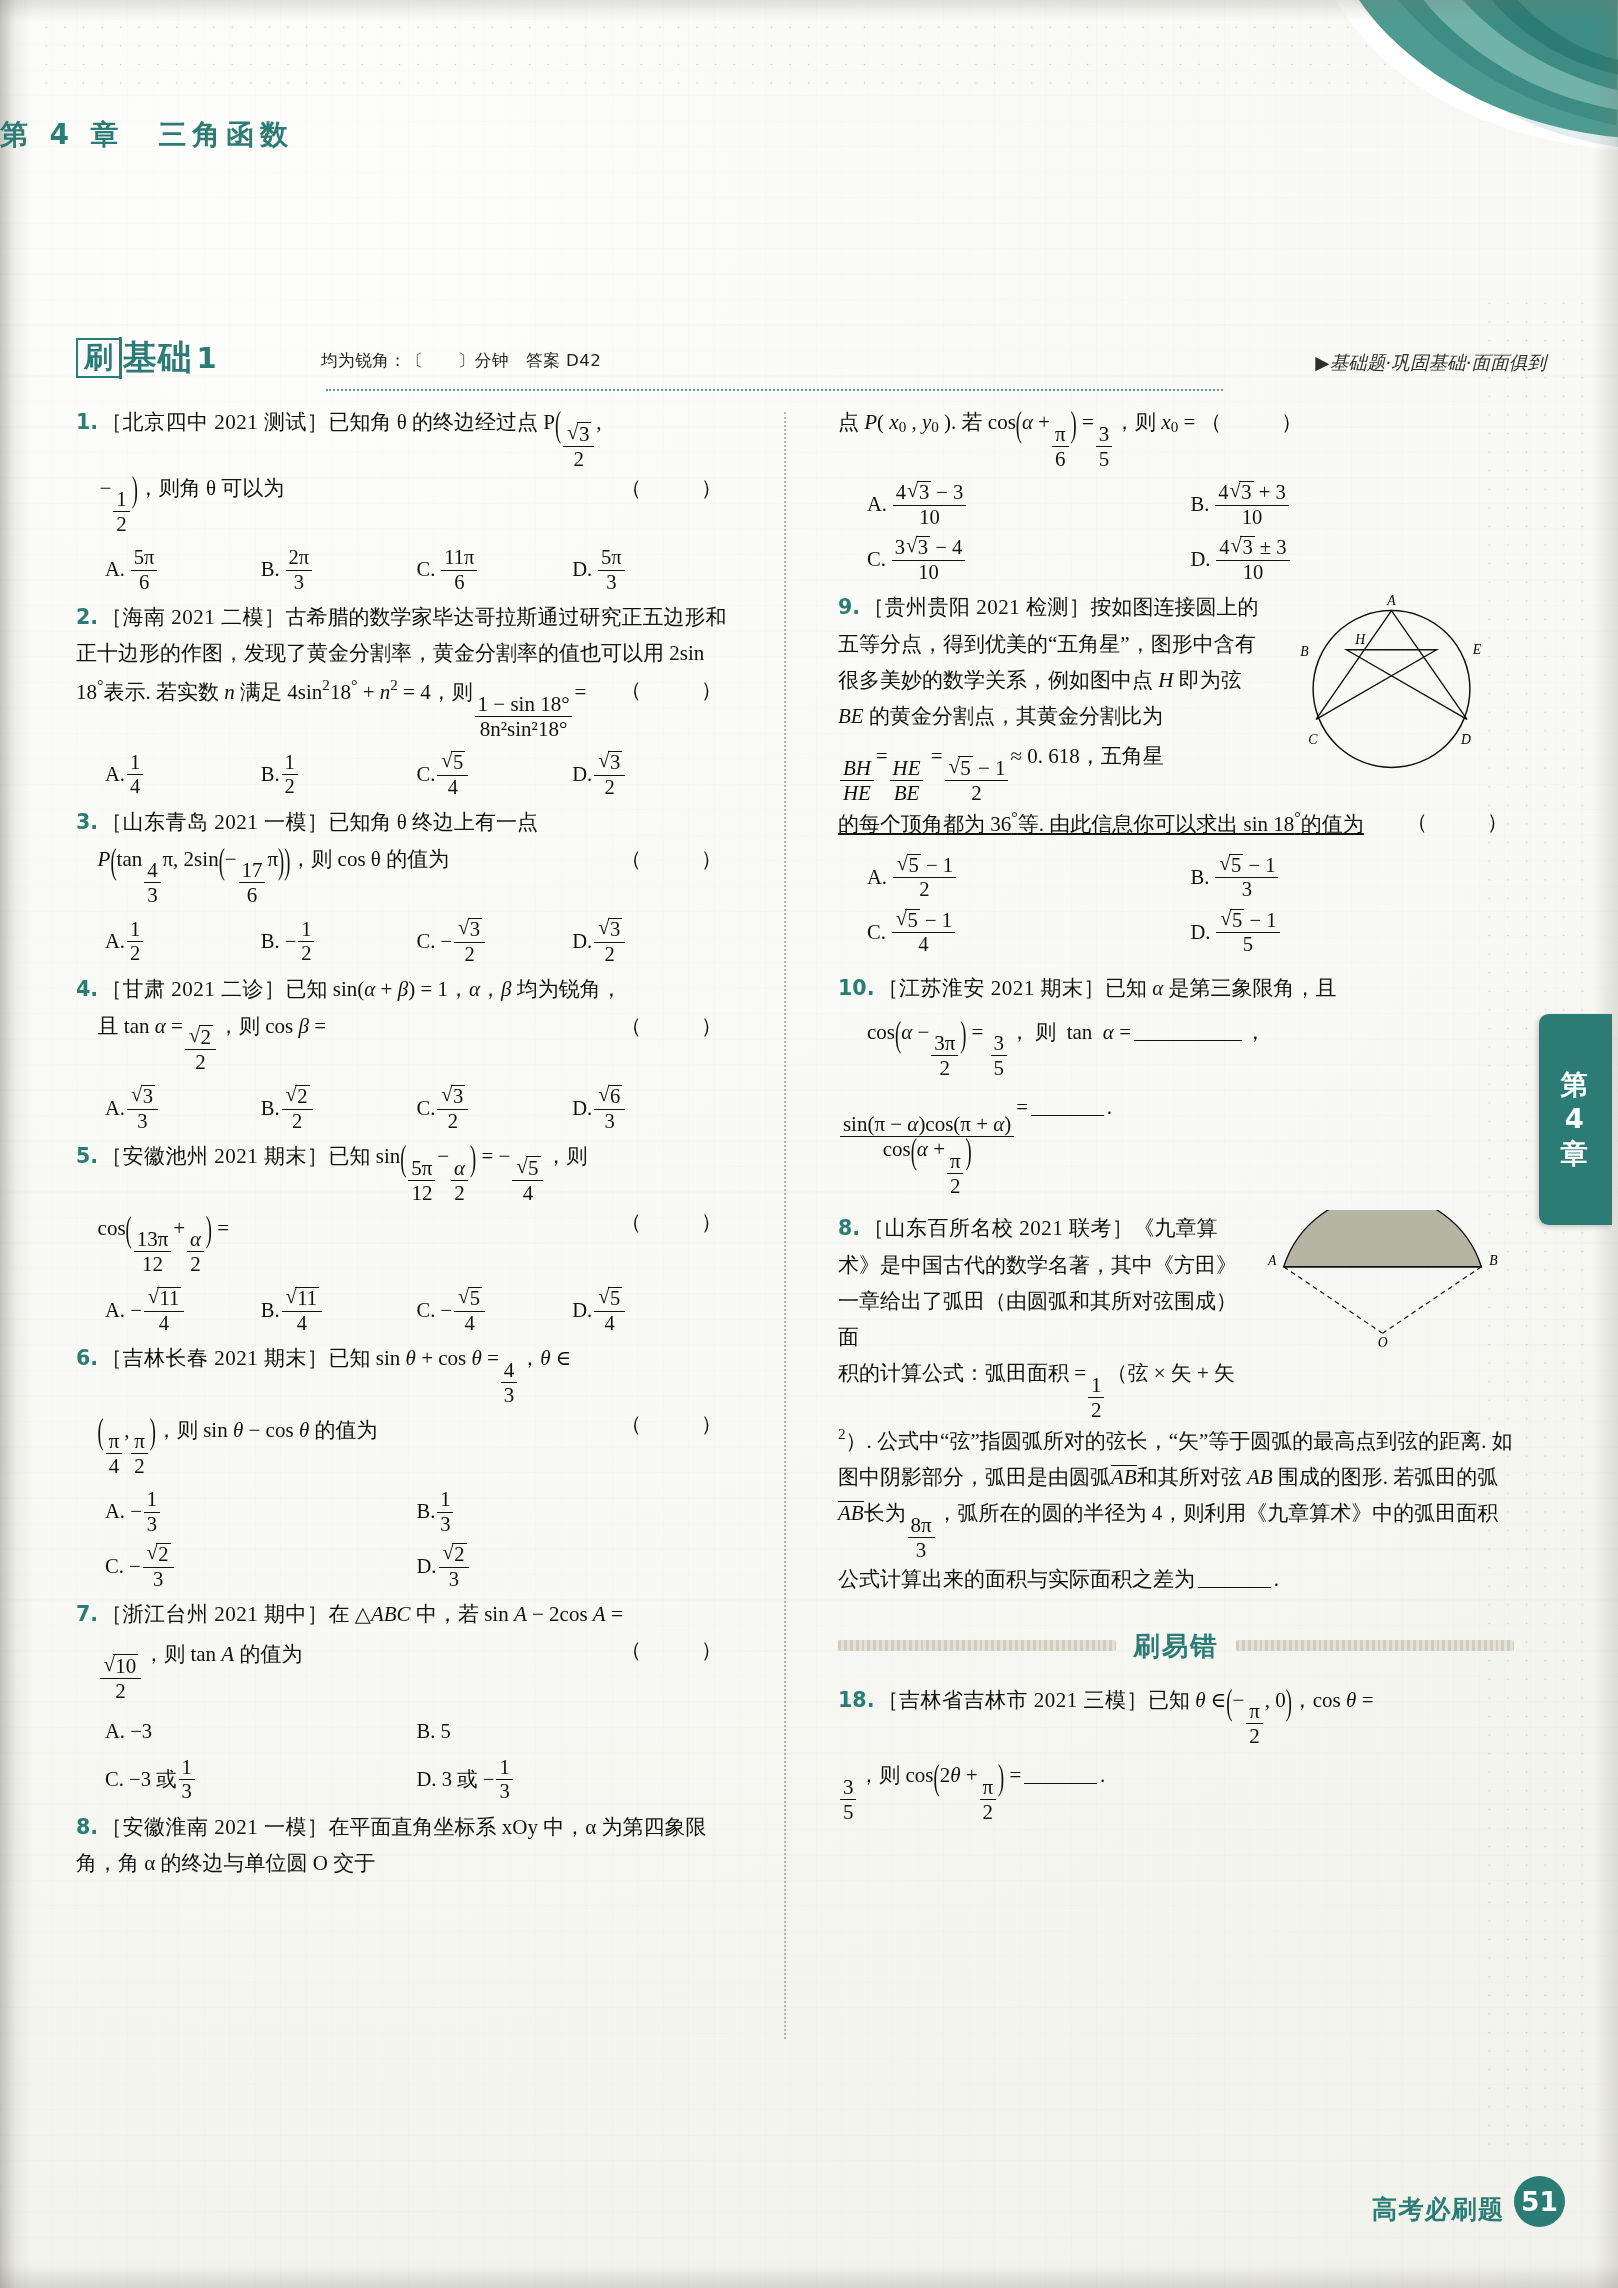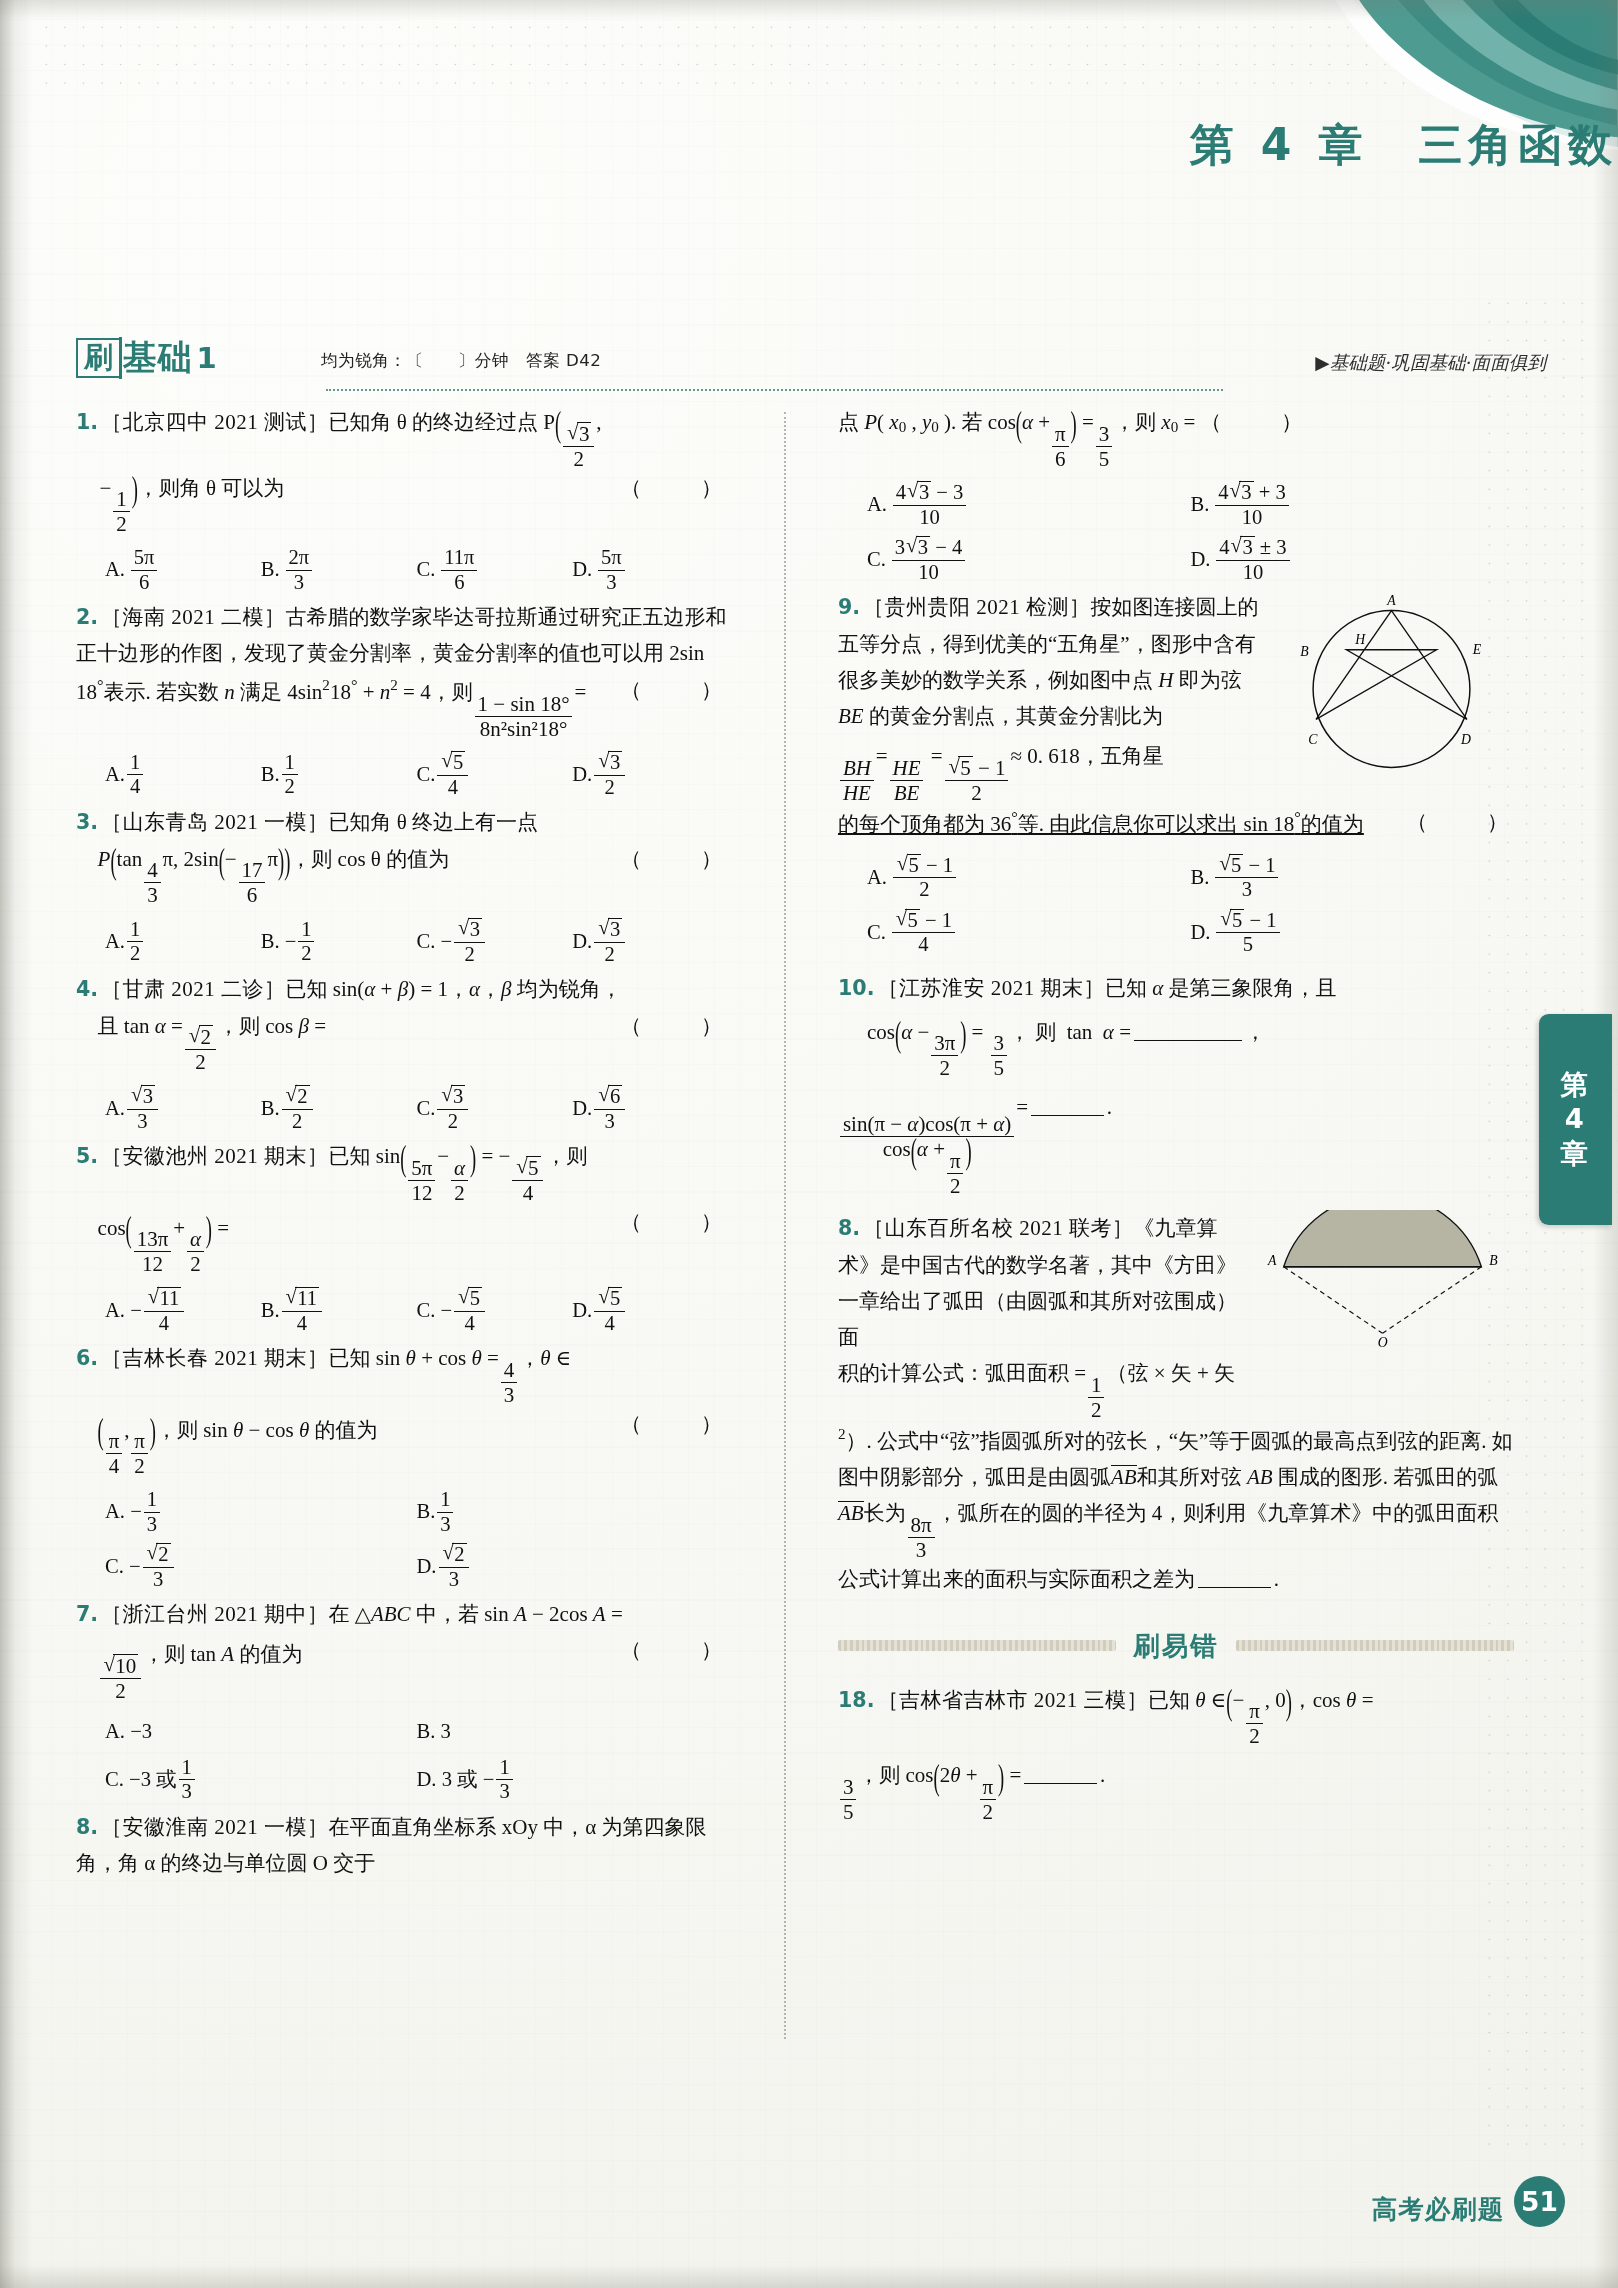--- a/index.html
+++ b/index.html
@@ -50,25 +50,25 @@
   }
   #dg-top{left:37px;top:17.6px;width:1544px;height:71px;}
   #dg-right{right:21.6px;top:294px;width:116px;height:1862px;}
 
   
   .brush{position:absolute;right:0;top:0;width:412px;height:196px;overflow:hidden;}
 
   
   .chapter-title{
     position:absolute;left:0;right:0;top:116px;
-    text-align:right;
+    text-align:left;
     color:#2b7c74;
     font-family:"DejaVu Sans","Liberation Sans",sans-serif;
     font-weight:bold;
-    font-size:44px;
+    font-size:28px;
     letter-spacing:5.9px;
   }
   .section-title{
     position:absolute;left:147px;right:59px;top:176px;
     color:#2b7c74;
     font-family:"DejaVu Sans","Liberation Sans",sans-serif;
     font-weight:bold;
     font-size:30px;
     letter-spacing:2px;
     white-space:nowrap;
@@ -463,21 +463,21 @@
       <span class="qnum">7.</span><span class="src">［浙江台州 2021 期中］</span><span>在 △<span class="it">ABC</span> 中，若 sin <span class="it">A</span> − 2cos <span class="it">A</span> =</span>
       <br>
       <span style="display:inline-block;margin-left:21.6px;margin-top:3.9px;"><span class="frac">
             <span class="num"><span class="sqrt"><span class="rad">10</span></span></span>
             <span class="den">2</span>
           </span>，则 tan <span class="it">A</span> 的值为</span>
       <span class="paren">（　　）</span>
     </div>
     <div class="choices c2">
       <div class="ch">A. −3</div>
-      <div class="ch">B. 3</div>
+      <div class="ch">B. 5</div>
       <div class="ch">C. −3 或<span class="frac">
             <span class="num">1</span>
             <span class="den">3</span>
           </span></div>
       <div class="ch">D. 3 或 −<span class="frac">
             <span class="num">1</span>
             <span class="den">3</span>
           </span></div>
     </div>
 

